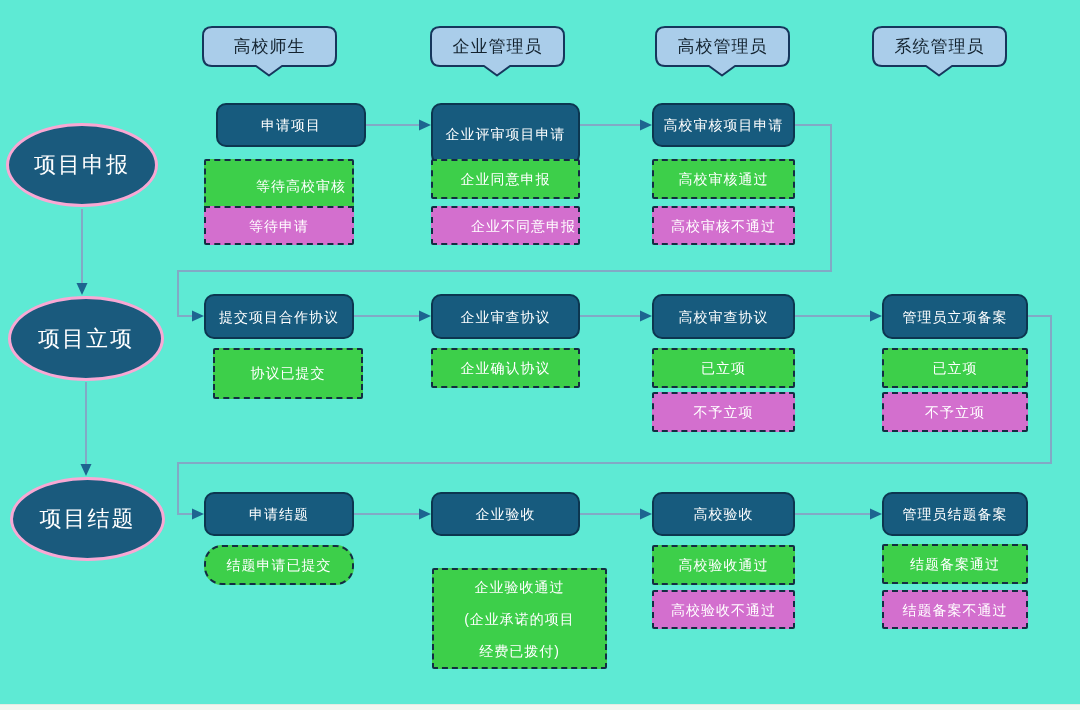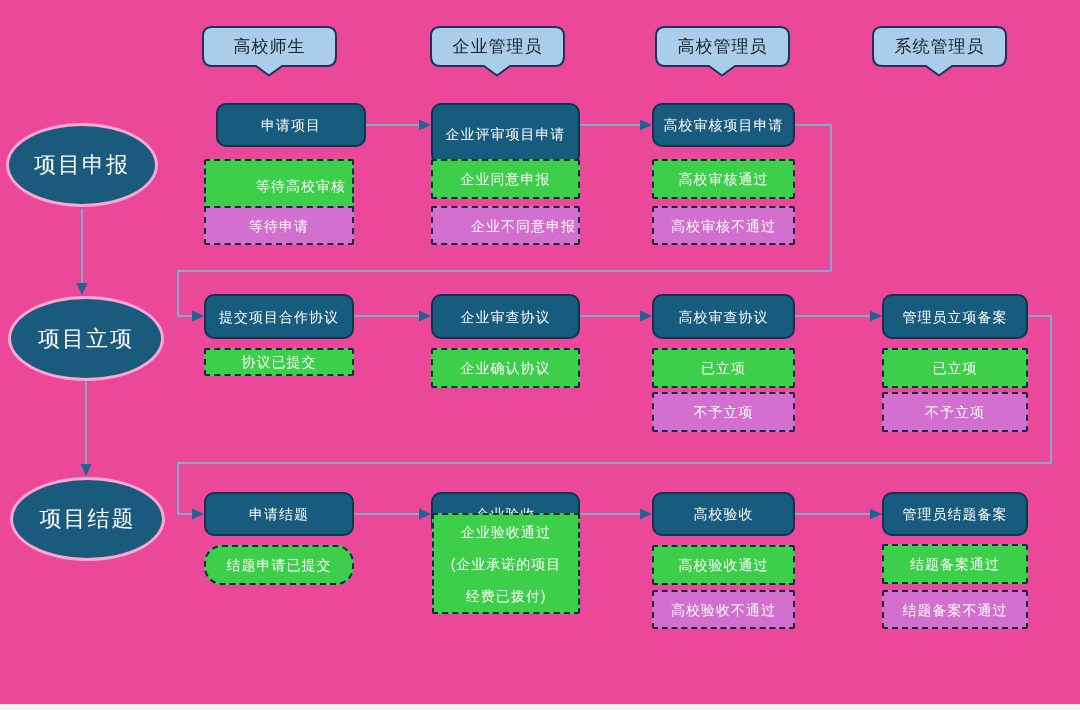--- a/index.html
+++ b/index.html
@@ -1,17 +1,17 @@
 <!DOCTYPE html>
 <html><head>
 <meta charset="utf-8">
 <style>
   html,body { margin:0; padding:0; background:#fff; }
   #canvas {
-    position:relative; width:1080px; height:710px; overflow:hidden; background:#ec4899;
+    position:relative; width:1080px; height:710px; overflow:hidden; background:#5eead4;
     font-family:"Liberation Sans","DejaVu Sans",sans-serif; line-height:1;
   }
   .connector-layer { position:absolute; left:0; top:0; width:1080px; height:710px; }
   .connector-layer path.line { stroke:#82a9c5; stroke-width:2; fill:none; }
   .connector-layer polygon.head { fill:#1d6590; stroke:none; }
 
   .lane { position:absolute; width:135px; height:52px; }
   .lane svg { position:absolute; left:0; top:0; }
   .lane .shape { fill:#aacdea; stroke:#16365c; stroke-width:2; stroke-linejoin:round; }
   .lane-label {
@@ -118,38 +118,38 @@
 
   <div class="action" style="left:431px; top:103px; width:149px; height:62px;">企业评审项目申请</div>
   <div class="status pass" style="left:431px; top:159px; width:149px; height:40px;">企业同意申报</div>
   <div class="status fail" style="left:431px; top:206px; width:149px; height:39px;padding-left:36px;">企业不同意申报</div>
 
   <div class="action" style="left:652px; top:103px; width:143px; height:44px;">高校审核项目申请</div>
   <div class="status pass" style="left:652px; top:159px; width:143px; height:40px;">高校审核通过</div>
   <div class="status fail" style="left:652px; top:206px; width:143px; height:39px;">高校审核不通过</div>
 
   <div class="action" style="left:204px; top:294px; width:150px; height:45px;">提交项目合作协议</div>
-  <div class="status pass" style="left:204px; top:348px; width:150px; height:28px;">协议已提交</div>
+  <div class="status pass" style="left:213px; top:348px; width:150px; height:51px;font-family:Liberation Serif, serif;">协议已提交</div>
 
   <div class="action" style="left:431px; top:294px; width:149px; height:45px;">企业审查协议</div>
   <div class="status pass" style="left:431px; top:348px; width:149px; height:40px;">企业确认协议</div>
 
   <div class="action" style="left:652px; top:294px; width:143px; height:45px;">高校审查协议</div>
   <div class="status pass" style="left:652px; top:348px; width:143px; height:40px;">已立项</div>
   <div class="status fail" style="left:652px; top:392px; width:143px; height:40px;">不予立项</div>
 
   <div class="action" style="left:882px; top:294px; width:146px; height:45px;">管理员立项备案</div>
   <div class="status pass" style="left:882px; top:348px; width:146px; height:40px;">已立项</div>
   <div class="status fail" style="left:882px; top:392px; width:146px; height:40px;">不予立项</div>
 
   <div class="action" style="left:204px; top:492px; width:150px; height:44px;">申请结题</div>
   <div class="status pass" style="left:204px; top:545px; width:150px; height:40px;border-radius:18px;">结题申请已提交</div>
 
   <div class="action" style="left:431px; top:492px; width:149px; height:44px;">企业验收</div>
-  <div class="status pass multi" style="left:432px; top:513px; width:148px; height:101px;">
+  <div class="status pass multi" style="left:432px; top:568px; width:175px; height:101px;">
     <span>企业验收通过</span>
     <span>(企业承诺的项目</span>
     <span>经费已拨付)</span>
   </div>
 
   <div class="action" style="left:652px; top:492px; width:143px; height:44px;">高校验收</div>
   <div class="status pass" style="left:652px; top:545px; width:143px; height:40px;">高校验收通过</div>
   <div class="status fail" style="left:652px; top:590px; width:143px; height:39px;">高校验收不通过</div>
 
   <div class="action" style="left:882px; top:492px; width:146px; height:44px;">管理员结题备案</div>

